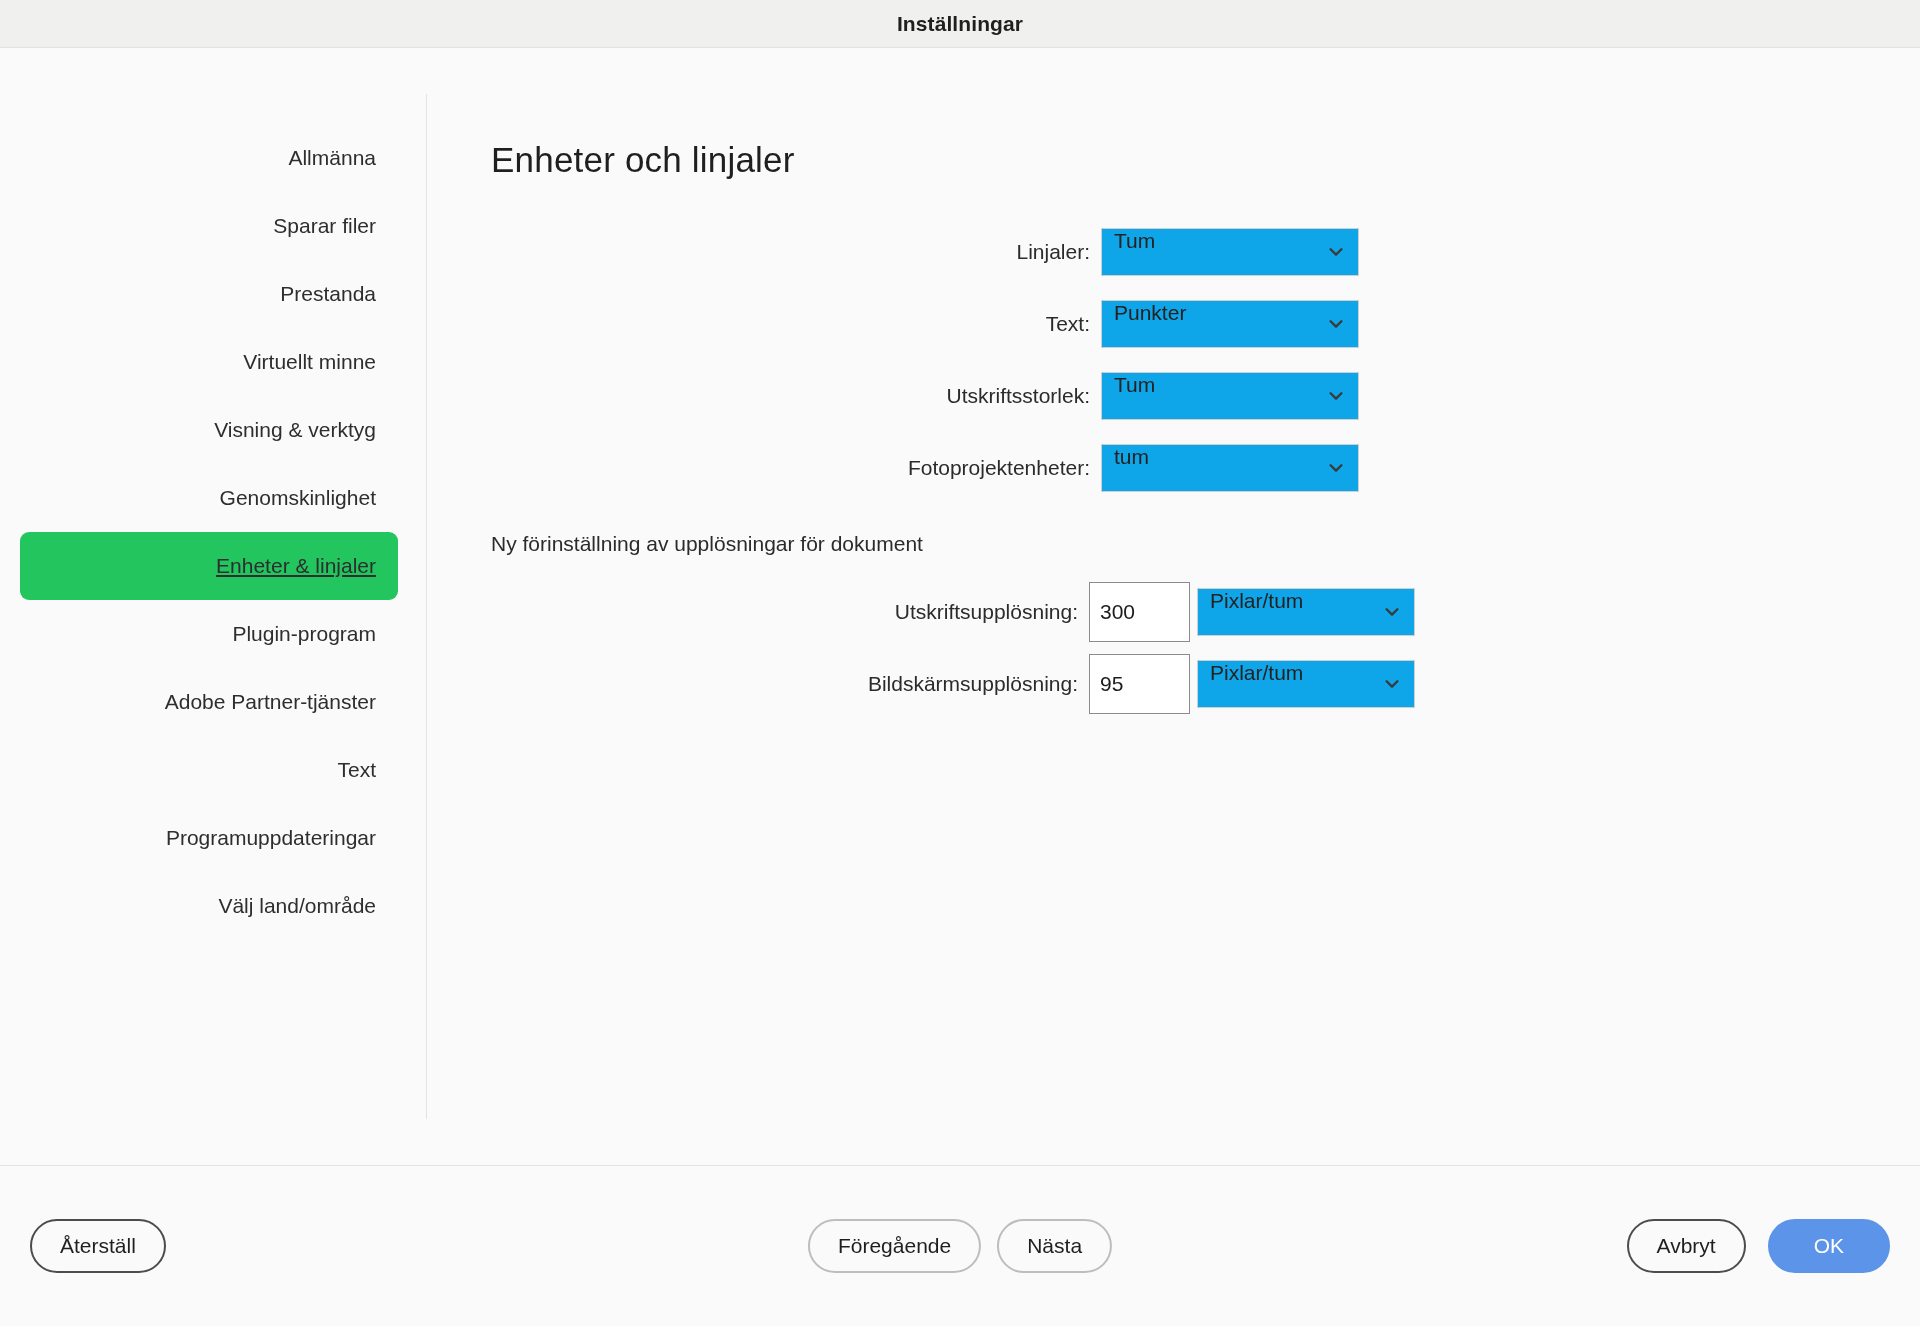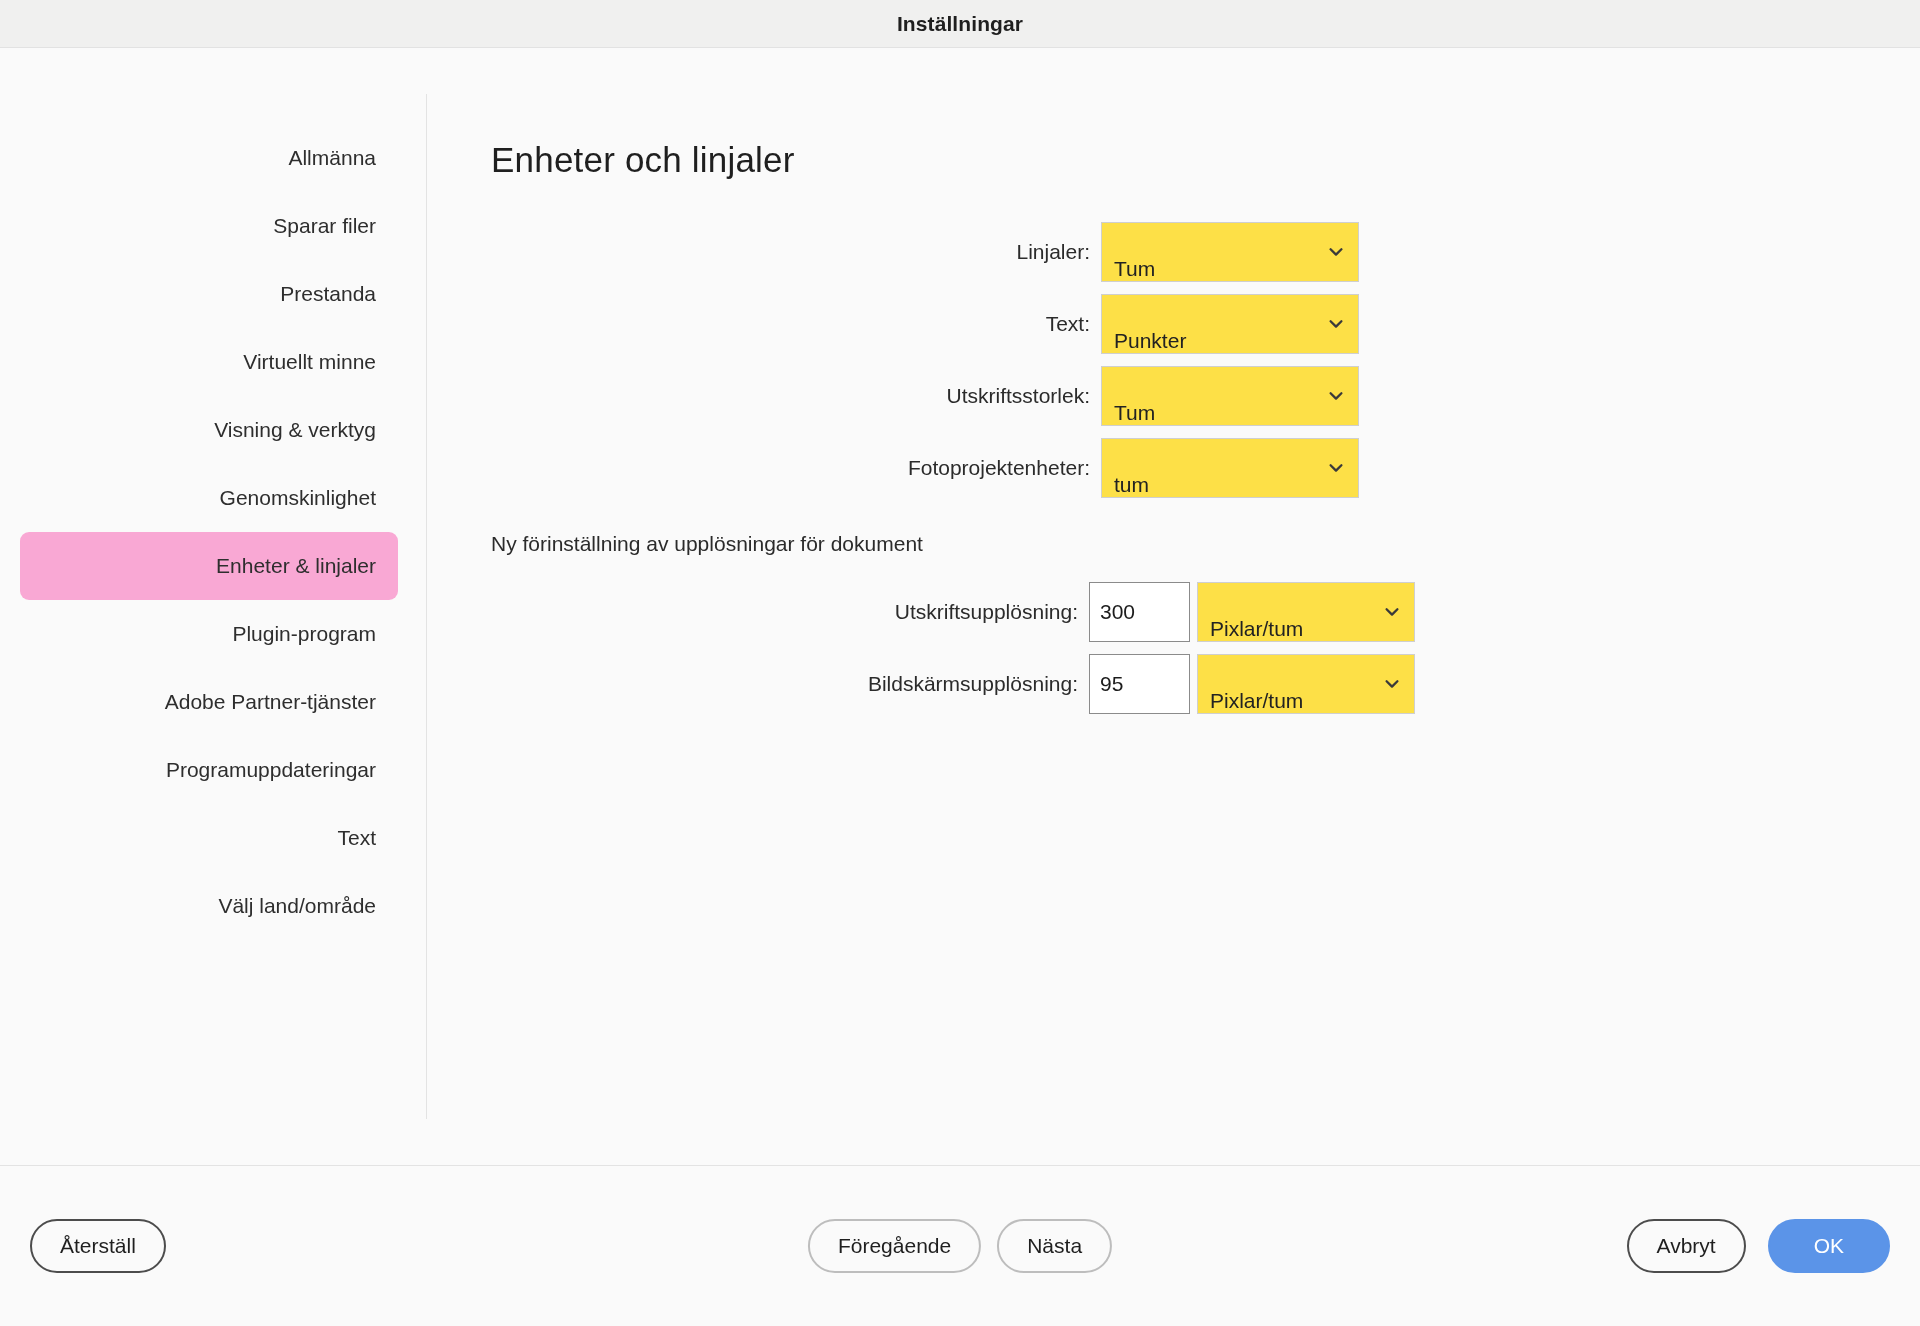--- a/index.html
+++ b/index.html
@@ -62,21 +62,22 @@
     display: flex;
     align-items: center;
     border-radius: 9px;
     font-size: 21px;
     color: #2e2e2e;
     cursor: pointer;
     white-space: nowrap;
     justify-content: flex-end;
   }
   .nav-item.selected {
-    background: #f9a8d4;
+    background: #22c55e;
+    text-decoration: underline;
   }
 
   
   .main {
     flex: 1 1 auto;
     padding: 92px 0 0 64px;
     position: relative;
   }
   .panel-title {
     font-size: 35px;
@@ -98,25 +99,25 @@
     width: 610px;
     flex: 0 0 610px;
     text-align: right;
     padding-right: 11px;
     font-size: 21px;
     color: #2b2b2b;
     white-space: nowrap;
   }
   .select {
     position: relative;
-    height: 60px;
-    background: #fde047;
+    height: 48px;
+    background: #0ea5e9;
     border: 1px solid #cfcfcf;
     display: flex;
-    align-items: flex-end;
+    align-items: flex-start;
     padding: 0 40px 0 12px;
     font-size: 21px;
     color: #222;
     cursor: pointer;
     user-select: none;
   }
   .select.w-unit { width: 258px; }
   .select.w-res  { width: 258px; }
   .chev {
     position: absolute;
@@ -233,24 +234,24 @@
     <div class="nav-item selected">
       <span>Enheter &amp; linjaler</span>
     </div>
     <div class="nav-item">
       <span>Plugin-program</span>
     </div>
     <div class="nav-item">
       <span>Adobe Partner-tjänster</span>
     </div>
     <div class="nav-item">
+      <span>Text</span>
+    </div>
+    <div class="nav-item">
       <span>Programuppdateringar</span>
-    </div>
-    <div class="nav-item">
-      <span>Text</span>
     </div>
     <div class="nav-item">
       <span>Välj land/område</span>
     </div>
     <div class="sidebar-divider"></div>
   </nav>
 
   <section class="main">
     <h1 class="panel-title">Enheter och linjaler</h1>
 

